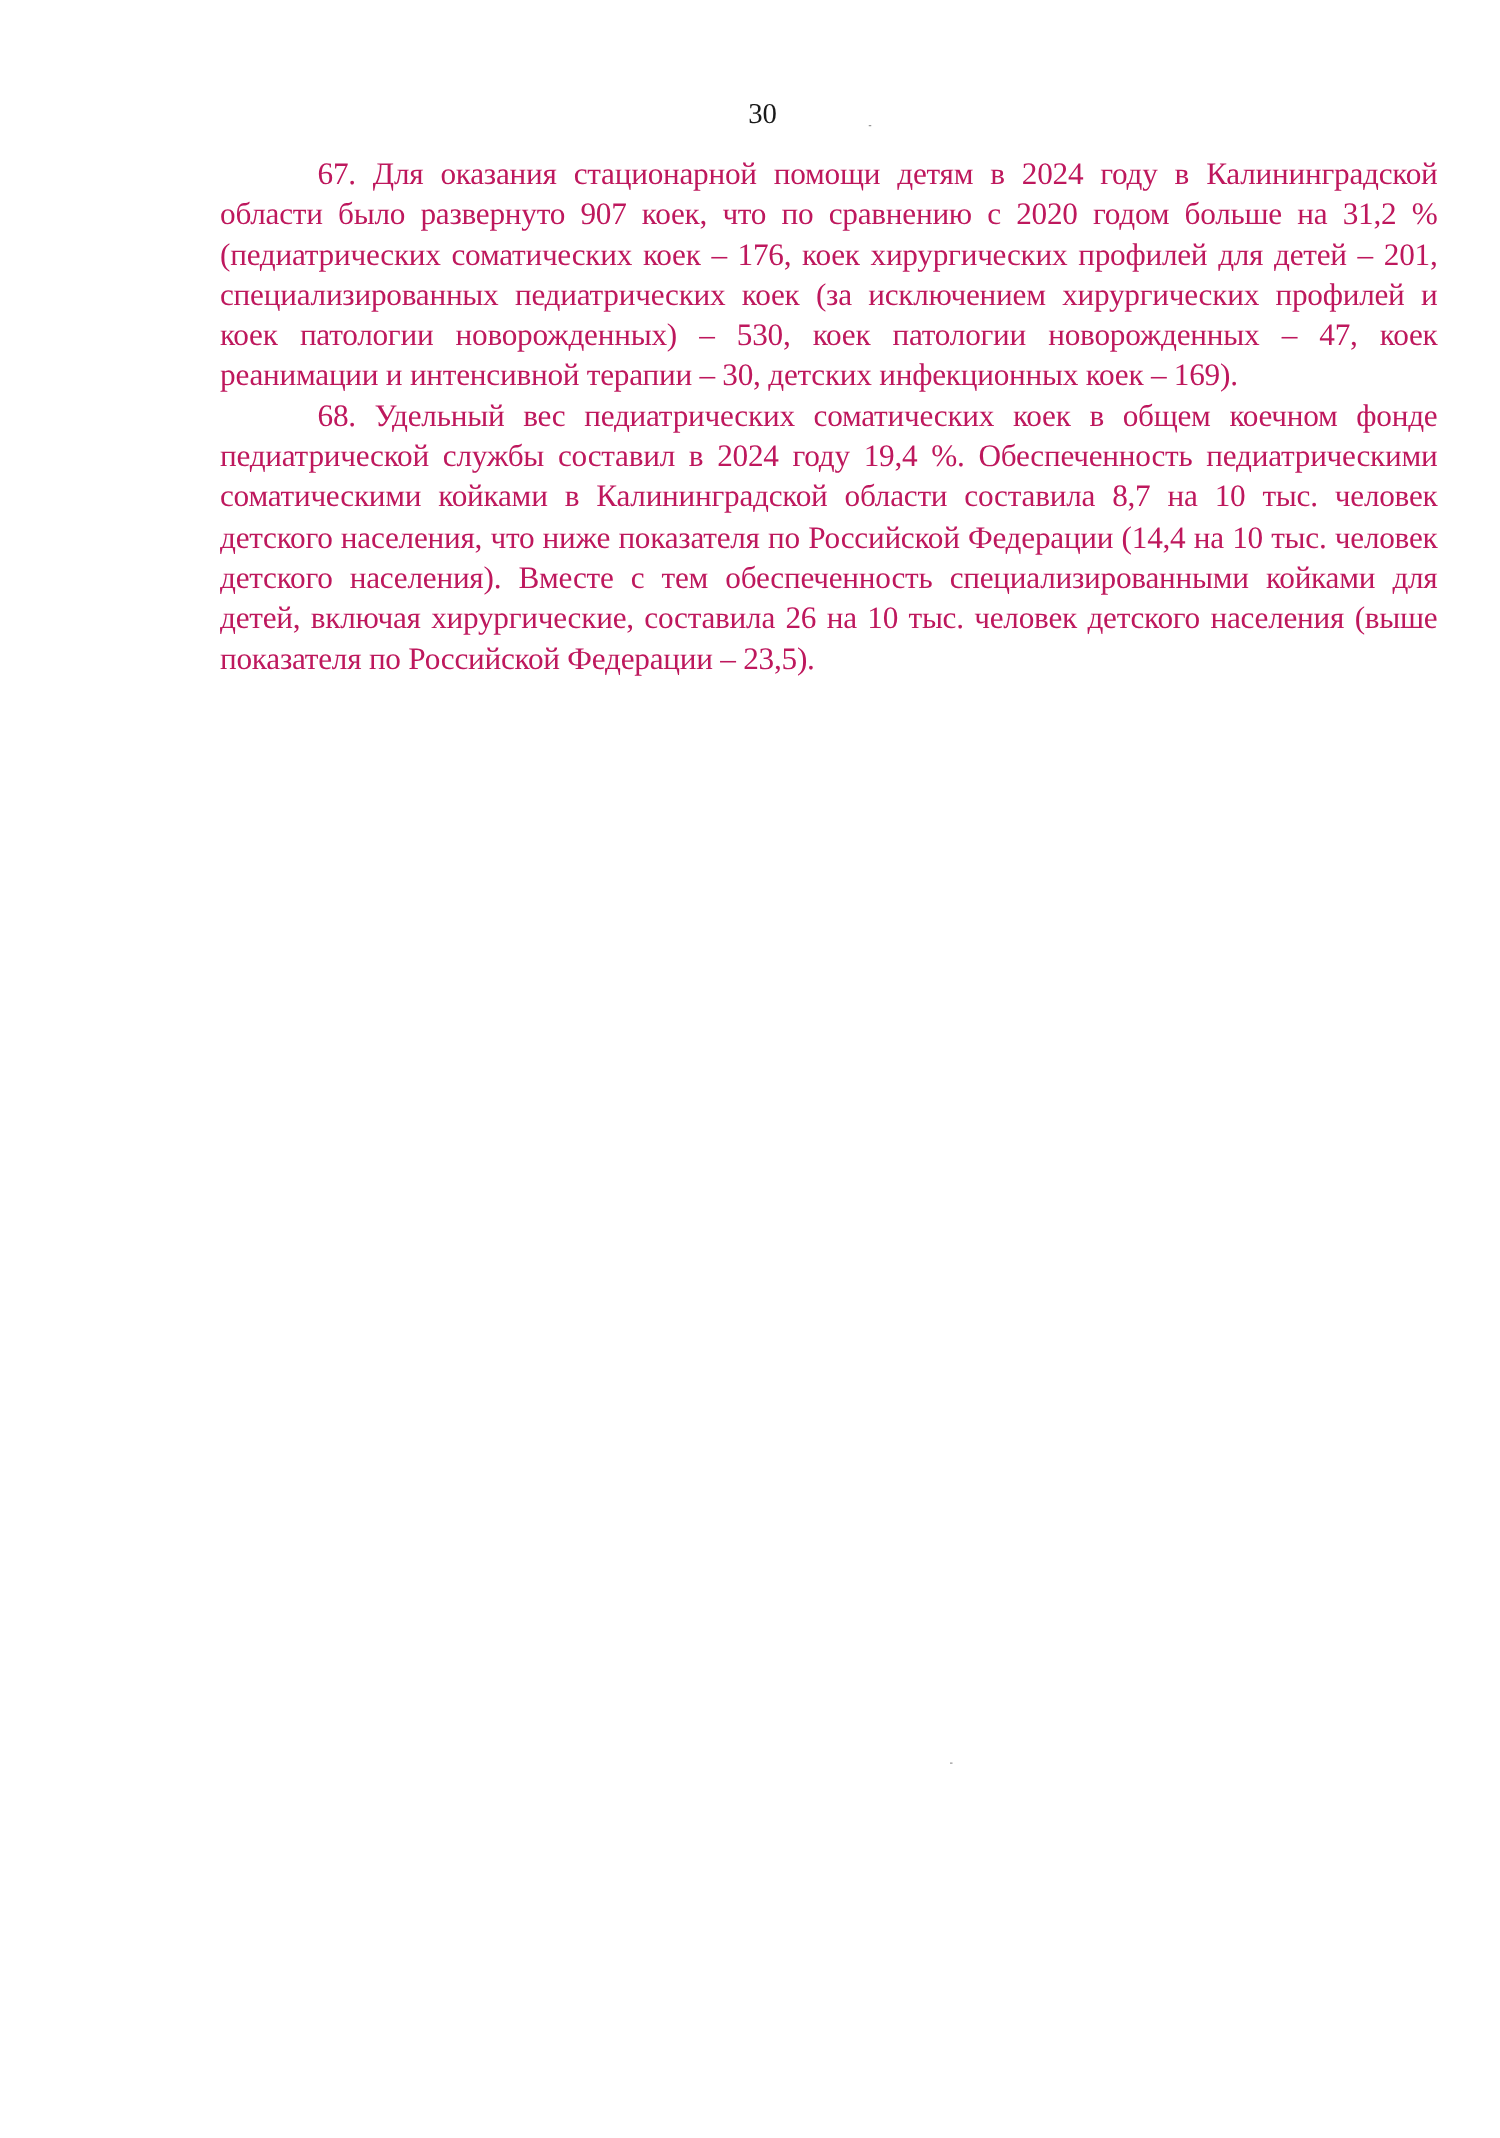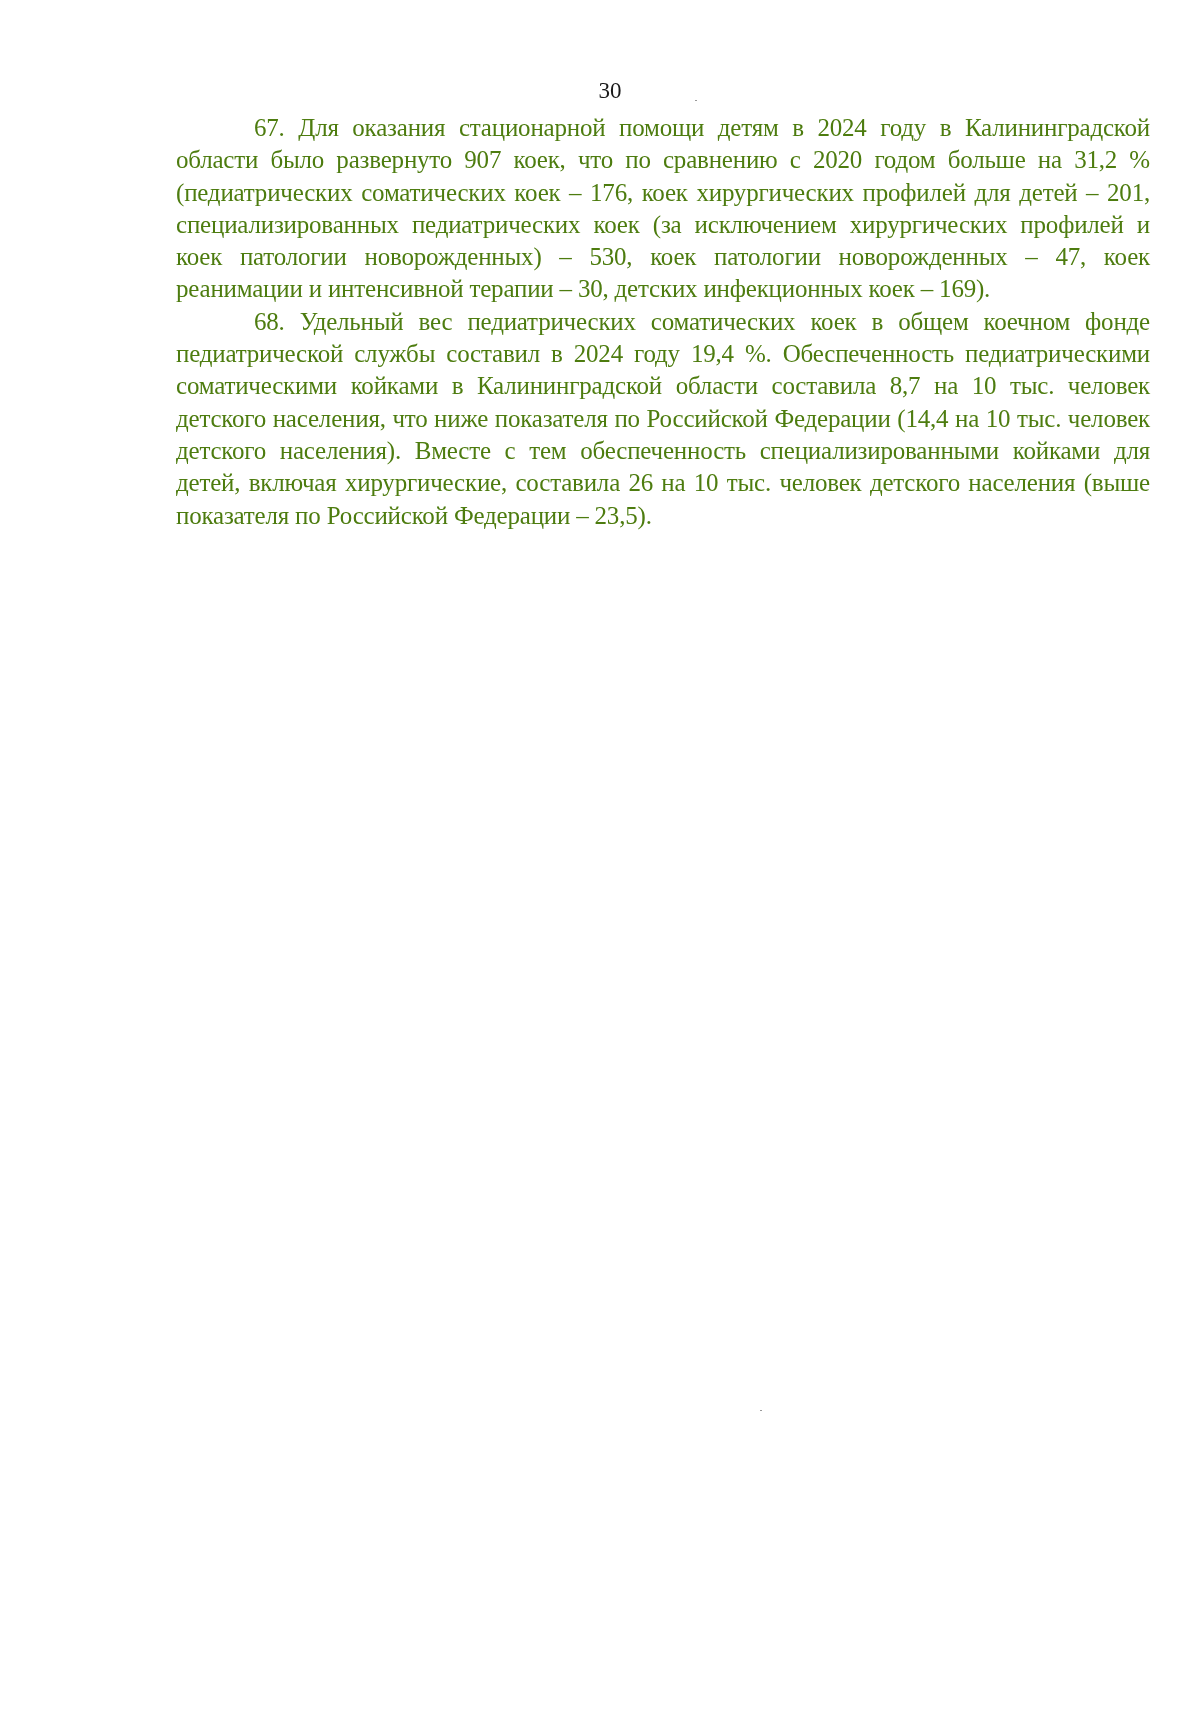--- a/index.html
+++ b/index.html
@@ -2,23 +2,23 @@
 <html><head>
 <meta charset="utf-8">
 <style>
   html, body { margin:0; padding:0; background:#ffffff; }
   body { width:1200px; height:1710px; position:relative; overflow:hidden; }
   .page-number {
     position:absolute; left:0; width:1220px; top:78px; text-align:center;
     font-family:"Liberation Serif", serif; font-size:23px; color:#1a1a1a;
   }
   .content {
-    position:absolute; left:176px; top:112px; width:974px;
+    position:absolute; left:176px; top:124px; width:974px;
     font-family:"Liberation Serif", serif; font-size:25px; line-height:32.3px;
-    color:#4d7c0f; text-align:justify; letter-spacing:-0.2px;
+    color:#be185d; text-align:justify; letter-spacing:-0.2px;
   }
   .para { margin:0; text-indent:78px; }
   .speck { position:absolute; width:2px; height:1px; background:#999; }
 </style>
 </head>
 <body>
 
 <div>
   <div class="page-number">30</div>
   <div class="content">

